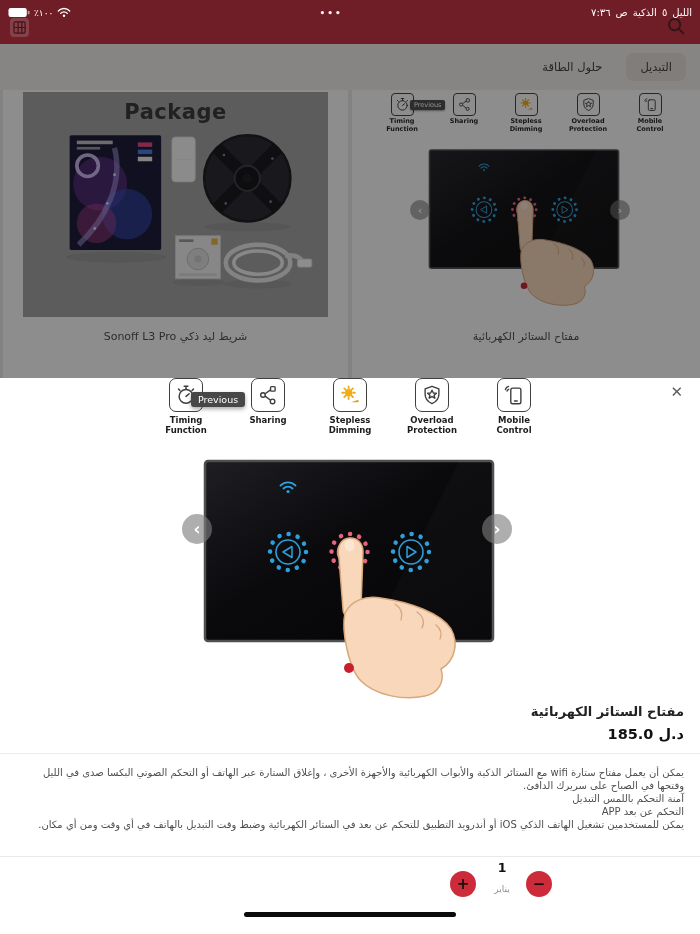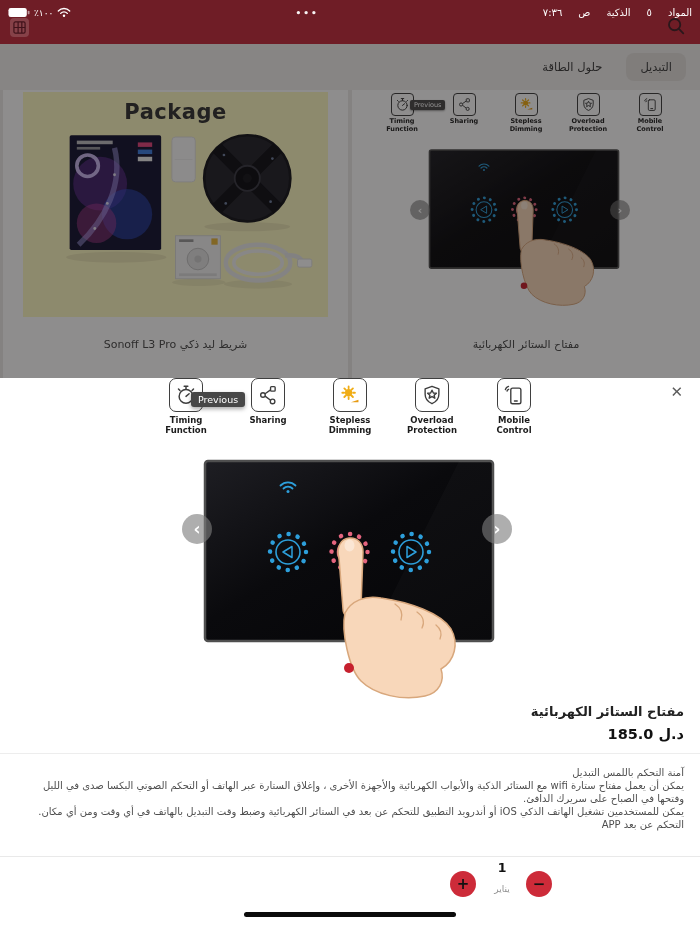--- a/index.html
+++ b/index.html
@@ -5,38 +5,38 @@
   * { margin:0; padding:0; box-sizing:border-box; }
   body { font-family:"DejaVu Sans", sans-serif; background:#222; }
   .screen { position:relative; width:700px; height:934px; background:#fff; overflow:hidden; margin:0 auto; }
 
   
   .topbar { position:absolute; top:0; left:0; right:0; height:44px; background:#6f1d26; z-index:50; }
   .status-row { display:flex; justify-content:space-between; align-items:flex-end; padding:3px 8px 0 8px; color:#fff; height:18px; }
   .status-left { display:flex; align-items:center; gap:4px; }
   .status-pct { font-size:9px; color:#fff; }
   .status-center { font-size:9px; font-weight:bold; letter-spacing:2px; opacity:.95; }
-  .status-right { display:flex; gap:16px; direction:ltr; font-size:10px; }
+  .status-right { display:flex; gap:5px; direction:ltr; font-size:10px; }
   .app-row { position:relative; height:24px; }
   .apps-button { position:absolute; left:10px; top:0; width:19px; height:19px; border-radius:4px; background:rgba(255,255,255,.16); display:flex; align-items:center; justify-content:center; cursor:pointer; }
   .search-button { position:absolute; right:14px; top:-2px; width:20px; height:20px; cursor:pointer; }
 
   
   .page { position:absolute; inset:0; background:#eceae8; z-index:1; }
   .tabs { position:absolute; top:44px; left:0; right:0; height:46px; background:#f2f0ee; direction:rtl; display:flex; align-items:center; padding-right:14px; gap:24px; font-size:11.5px; color:#3c3c3c; }
   .tab-chip { background:#e4e1de; border-radius:8px; padding:7px 14px; cursor:pointer; }
   .tab-plain { cursor:pointer;text-align:right; }
   .cards { position:absolute; top:90px; left:0; right:0; height:288px; }
   .card { position:absolute; top:0; height:288px; background:#fff; }
   .card-led { left:3px; width:345px; }
   .card-switch { left:352px; width:348px; }
-  .photo { position:absolute; left:20px; top:2px; width:305px; height:225px; background:#fef9c3; }
+  .photo { position:absolute; left:20px; top:2px; width:305px; height:225px; background:#a3a3a3; }
   .package-title { position:absolute; top:8px; width:100%; text-align:center; font-size:21px; font-weight:800; color:#333; letter-spacing:.5px; }
   .scene-led-svg { position:absolute; left:0; top:36px; }
-  .card-label { position:absolute; top:240px; width:100%; text-align:center; font-size:11px; color:#4a4a4a; direction:rtl;margin-top:8px; }
+  .card-label { position:absolute; top:240px; width:100%; text-align:center; font-size:11px; color:#4a4a4a; direction:rtl; }
   .mini-features { position:absolute; top:3px; left:0; width:100%; display:flex; justify-content:center; gap:16px; }
   .mini-feature { width:46px; display:flex; flex-direction:column; align-items:center; }
   .mini-box { width:23px; height:23px; border:1px solid #3f3f3f; border-radius:4px; background:#fff; display:flex; align-items:center; justify-content:center; }
   .mini-label { margin-top:2px; font-size:6.5px; font-weight:600; color:#222; text-align:center; line-height:1.2; }
   .mini-tooltip { position:absolute; left:58px; top:10px; background:#4a4a4a; color:#fff; font-size:6.5px; padding:1px 4px; border-radius:2px; box-shadow:0 1px 2px rgba(0,0,0,.4); z-index:2; }
   .mini-switch-svg { position:absolute; left:67px; top:56px; }
   .scrim { position:absolute; top:44px; left:0; right:0; height:334px; background:rgba(15,13,12,.47); z-index:2; }
 
   
   .nav-arrow { position:absolute; border-radius:50%; background:rgba(125,125,125,.62); color:#fff; display:flex; align-items:center; justify-content:center; cursor:pointer; font-weight:bold; }
@@ -242,21 +242,21 @@
         <svg width="14" height="11">
             <use href="#ic-wifi"></use>
           </svg>
       </div>
       <div class="status-center">•••</div>
       <div class="status-right">
           <span>٧:٣٦</span>
           <span>ص</span>
           <span>الذكية</span>
           <span>٥</span>
-          <span>المواد</span>
+          <span>الليل</span>
         </div>
     </div>
     <div class="app-row">
       <div class="apps-button">
         <svg width="13" height="13">
             <use href="#ic-grid"></use>
           </svg>
       </div>
       <div class="search-button">
         <svg width="20" height="20">
@@ -393,24 +393,24 @@
         </svg>
       <div class="nav-arrow nav-lg" style="left:-7px; top:59px;">‹</div>
       <div class="nav-arrow nav-lg" style="left:293px; top:59px;">›</div>
     </div>
 
     <h2 class="p-title">مفتاح الستائر الكهربائية</h2>
     <div class="p-price">185.0 د.ل</div>
     <div class="divider"></div>
 
     <div class="desc">
+      <p>يمكن أن يعمل مفتاح ستارة wifi مع الستائر الذكية والأبواب الكهربائية والأجهزة الأخرى ، وإغلاق الستارة عبر الهاتف أو التحكم الصوتي البكسا صدى في الليل وفتحها في الصباح على سريرك الدافئ.</p>
       <p>آمنة التحكم باللمس التبديل</p>
-      <p>يمكن أن يعمل مفتاح ستارة wifi مع الستائر الذكية والأبواب الكهربائية والأجهزة الأخرى ، وإغلاق الستارة عبر الهاتف أو التحكم الصوتي البكسا صدى في الليل وفتحها في الصباح على سريرك الدافئ.</p>
+      <p>التحكم عن بعد APP</p>
       <p>يمكن للمستخدمين تشغيل الهاتف الذكي iOS أو أندرويد التطبيق للتحكم عن بعد في الستائر الكهربائية وضبط وقت التبديل بالهاتف في أي وقت ومن أي مكان.</p>
-      <p>التحكم عن بعد APP</p>
     </div>
   </section>
 
   <footer class="bottom-bar">
     <button class="circle-btn plus-btn">+</button>
     <div class="qty-col">
       <div class="qty-value">1</div>
       <div class="qty-unit">يناير</div>
     </div>
     <button class="circle-btn minus-btn">−</button>

